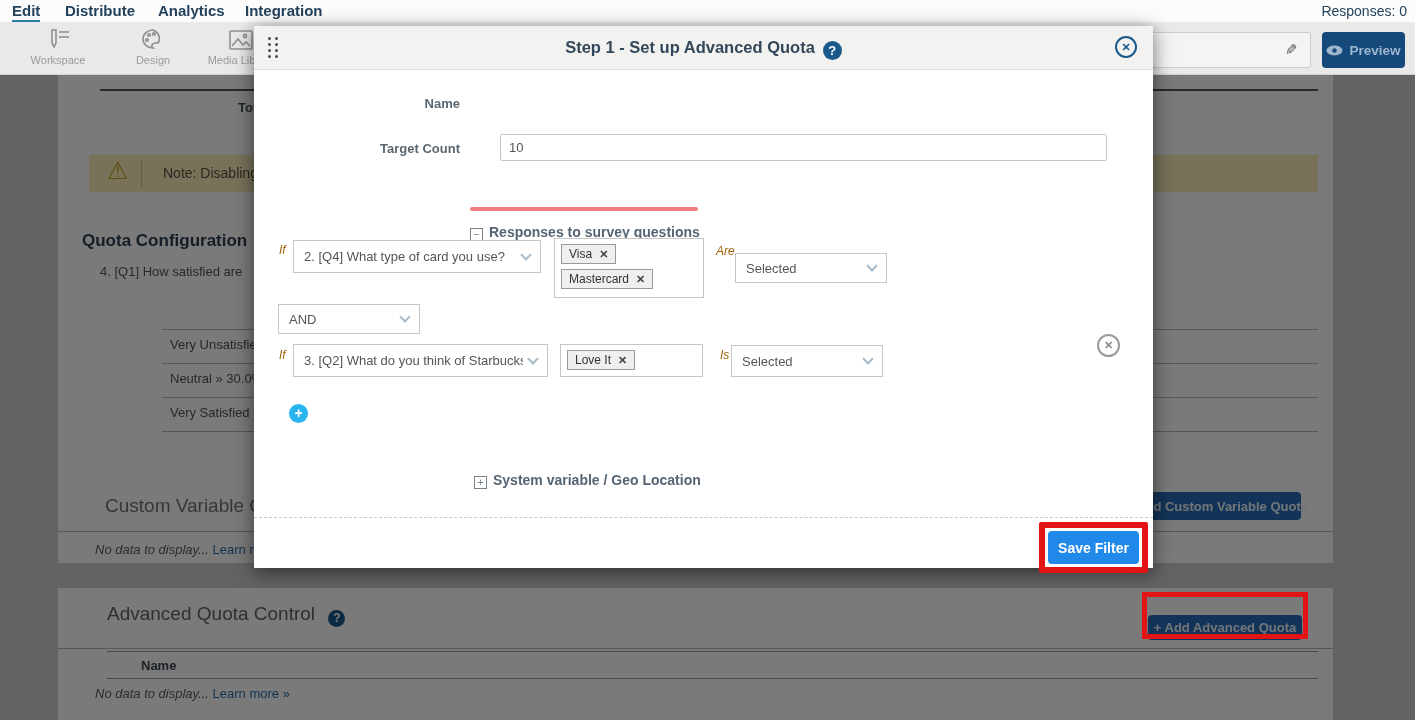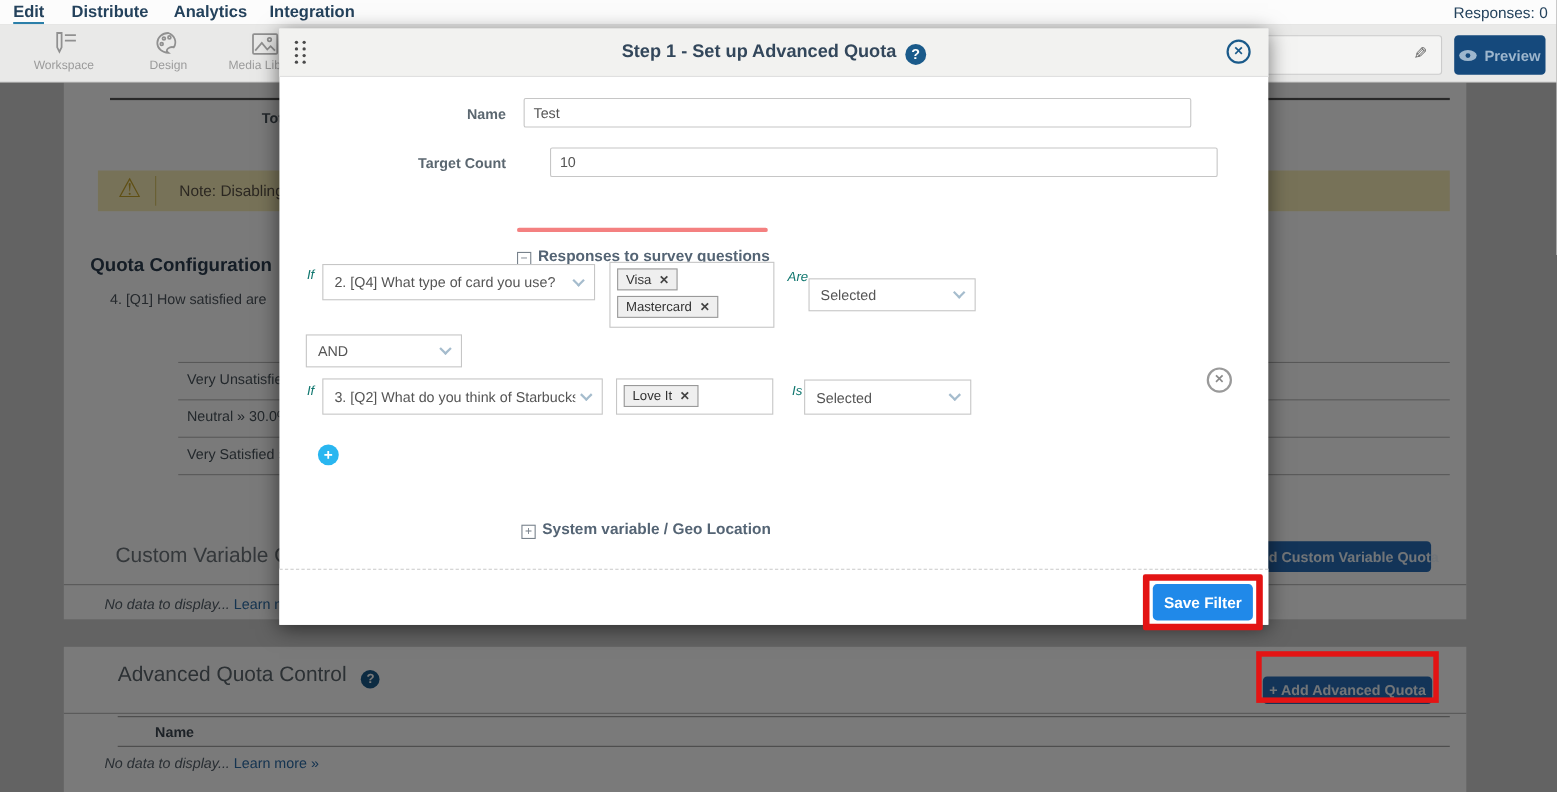--- a/index.html
+++ b/index.html
@@ -49,21 +49,21 @@
   .mtitle { position:absolute; left:0; top:12px; width:899px; text-align:center; font-size:16.5px; font-weight:700; color:#33475b; }
   .mtitle .helpdot { width:19px; height:19px; line-height:19px; font-size:13px; margin-left:8px; }
   .dots { position:absolute; left:14px; top:11px; width:11px; height:23px; display:grid; grid-template-columns:3px 3px; grid-auto-rows:3px; gap:3px 4px; cursor:grab; }
   .dots i { background:#4a4a4a; border-radius:50%; }
   .mclose { position:absolute; right:16px; top:10px; width:22px; height:22px; border:2px solid #1a5a8a; border-radius:50%; color:#1a5a8a; font-size:11px; font-weight:700; text-align:center; line-height:18px; cursor:pointer; }
   .flabel { position:absolute; font-size:13px; font-weight:700; color:#5b6770; text-align:right; }
   .finput { position:absolute; height:27px; border:1px solid #c6c6c6; border-radius:2px; font-size:13px; color:#555; padding:0 8px; font-family:"Liberation Sans",sans-serif; background:#fff; }
   .secthead { position:absolute; font-size:14px; font-weight:700; color:#546474; white-space:nowrap; cursor:pointer; }
   .sq { display:inline-block; width:13px; height:13px; border:1px solid #78828c; font-size:11px; font-weight:400; line-height:11px; text-align:center; color:#78828c; margin-right:6px; vertical-align:-1px; }
   .redline { position:absolute; height:4px; background:#f48080; border-radius:2px; }
-  .iflab { position:absolute; font-size:12px; font-style:italic; color:#0f766e; }
+  .iflab { position:absolute; font-size:12px; font-style:italic; color:#a16207; }
   .select { position:absolute; border:1px solid #c6c6c6; background:#fff; font-size:13px; color:#555; display:flex; align-items:center; padding:0 10px; cursor:pointer; }
   .select .stext { flex:1; white-space:nowrap; overflow:hidden; }
   .chev { width:8px; height:8px; border-right:2px solid #a5bccd; border-bottom:2px solid #a5bccd; transform:rotate(45deg); margin-left:6px; margin-top:-4px; flex:none; }
   .tagbox { position:absolute; border:1px solid #c6c6c6; background:#fff; padding:5px 6px; }
   .chip { display:inline-flex; align-items:center; gap:7px; border:1px solid #999; background:#efefef; font-size:12px; color:#333; padding:2px 7px; margin-bottom:5px; }
   .chipx { font-size:11px; font-weight:700; color:#444; cursor:pointer; }
   .remcirc { position:absolute; width:23px; height:23px; border:2px solid #9a9a9a; border-radius:50%; color:#8a8a8a; font-size:11px; font-weight:700; text-align:center; line-height:19px; cursor:pointer; background:#fff; }
   .pluscirc { position:absolute; width:19px; height:19px; background:#29b6f0; border-radius:50%; color:#fff; font-size:14px; font-weight:700; text-align:center; line-height:18px; cursor:pointer; }
   .mfooter { position:absolute; left:0; top:491px; width:899px; height:51px; border-top:1px dashed #c9c9c9; background:#fff; }
   .saveredbox { position:absolute; right:5px; top:4px; border:6px solid #e31414; border-radius:2px; padding:3px; background:#fff; }
@@ -192,21 +192,20 @@
           <i></i>
           <i></i>
       </div>
       <div class="mtitle">
         <span>Step 1 - Set up Advanced Quota</span><span class="helpdot">?</span>
       </div>
       <div class="mclose">✕</div>
     </div>
 
     <div class="flabel" style="left:106px; top:70px; width:100px;">Name</div>
-    <input class="finput" style="left: 222px; top: 63px; width: 607px;" value="Test">
     <div class="flabel" style="left:106px; top:115px; width:100px;">Target Count</div>
     <input class="finput" style="left: 222px; top: 108px; width: 607px; margin-left: 24px;" value="10">
 
     <div class="secthead" style="left:216px; top:161px;margin-top:37px;">
       <span class="sq">−</span><span>Responses to survey questions</span>
     </div>
     <div class="redline" style="left:216px; top:181px; width:228px;"></div>
 
     <div class="iflab" style="left:25px; top:217px;">If</div>
     <div class="select" style="left:39px; top:214px; width:248px; height:33px;">

